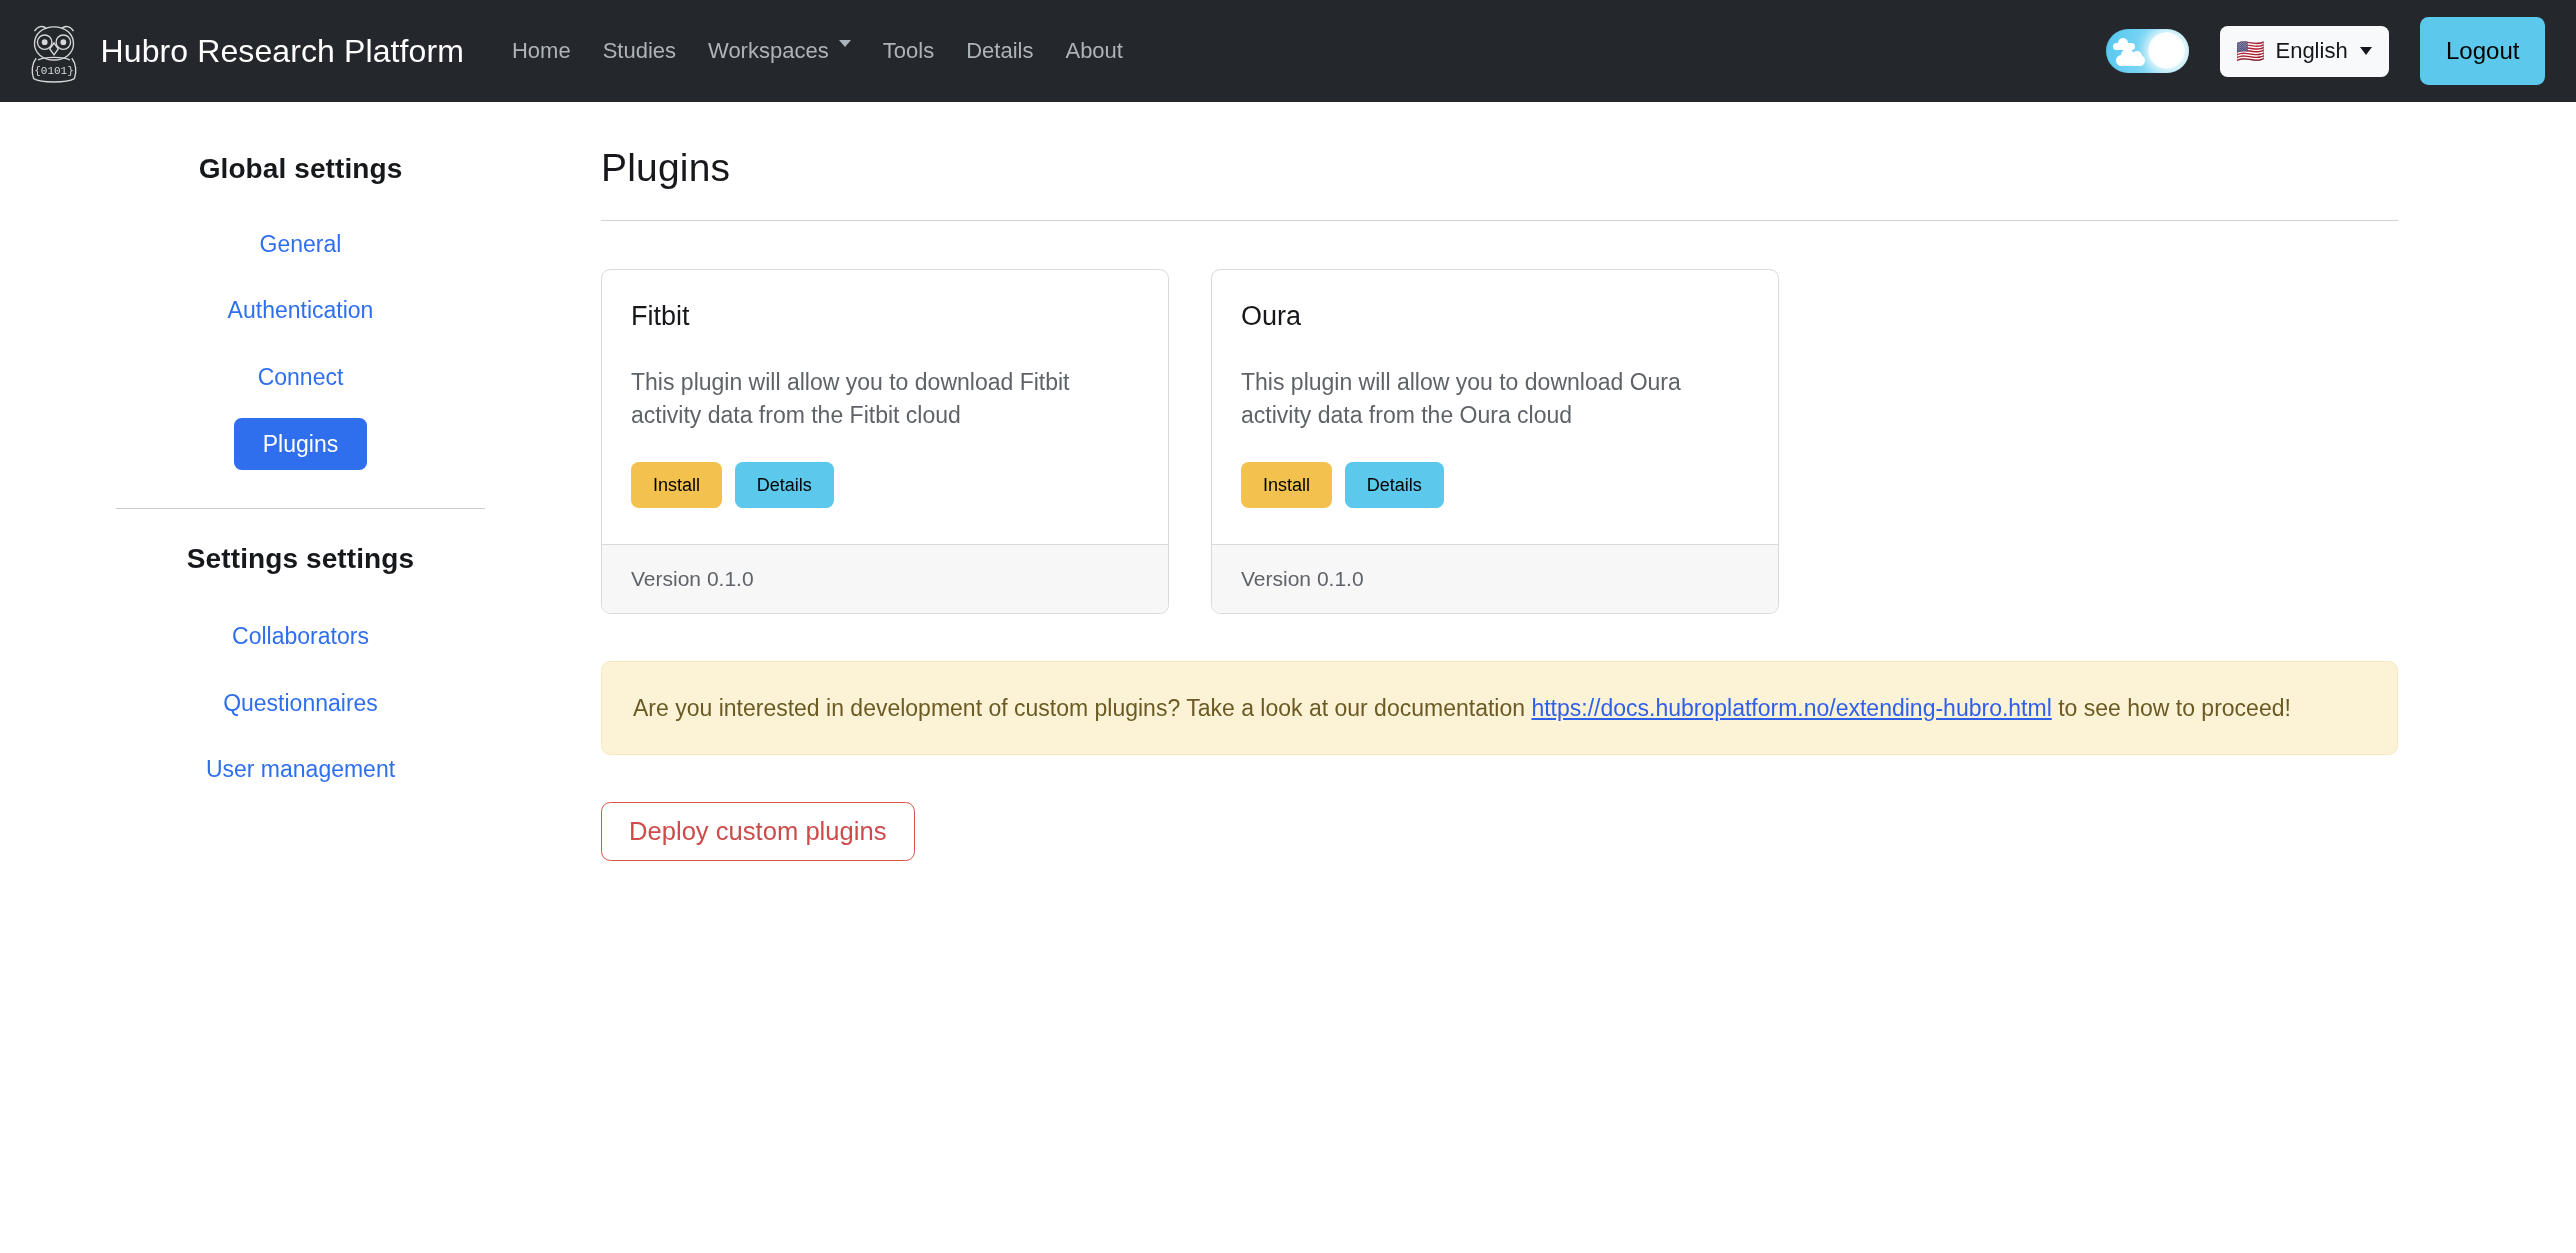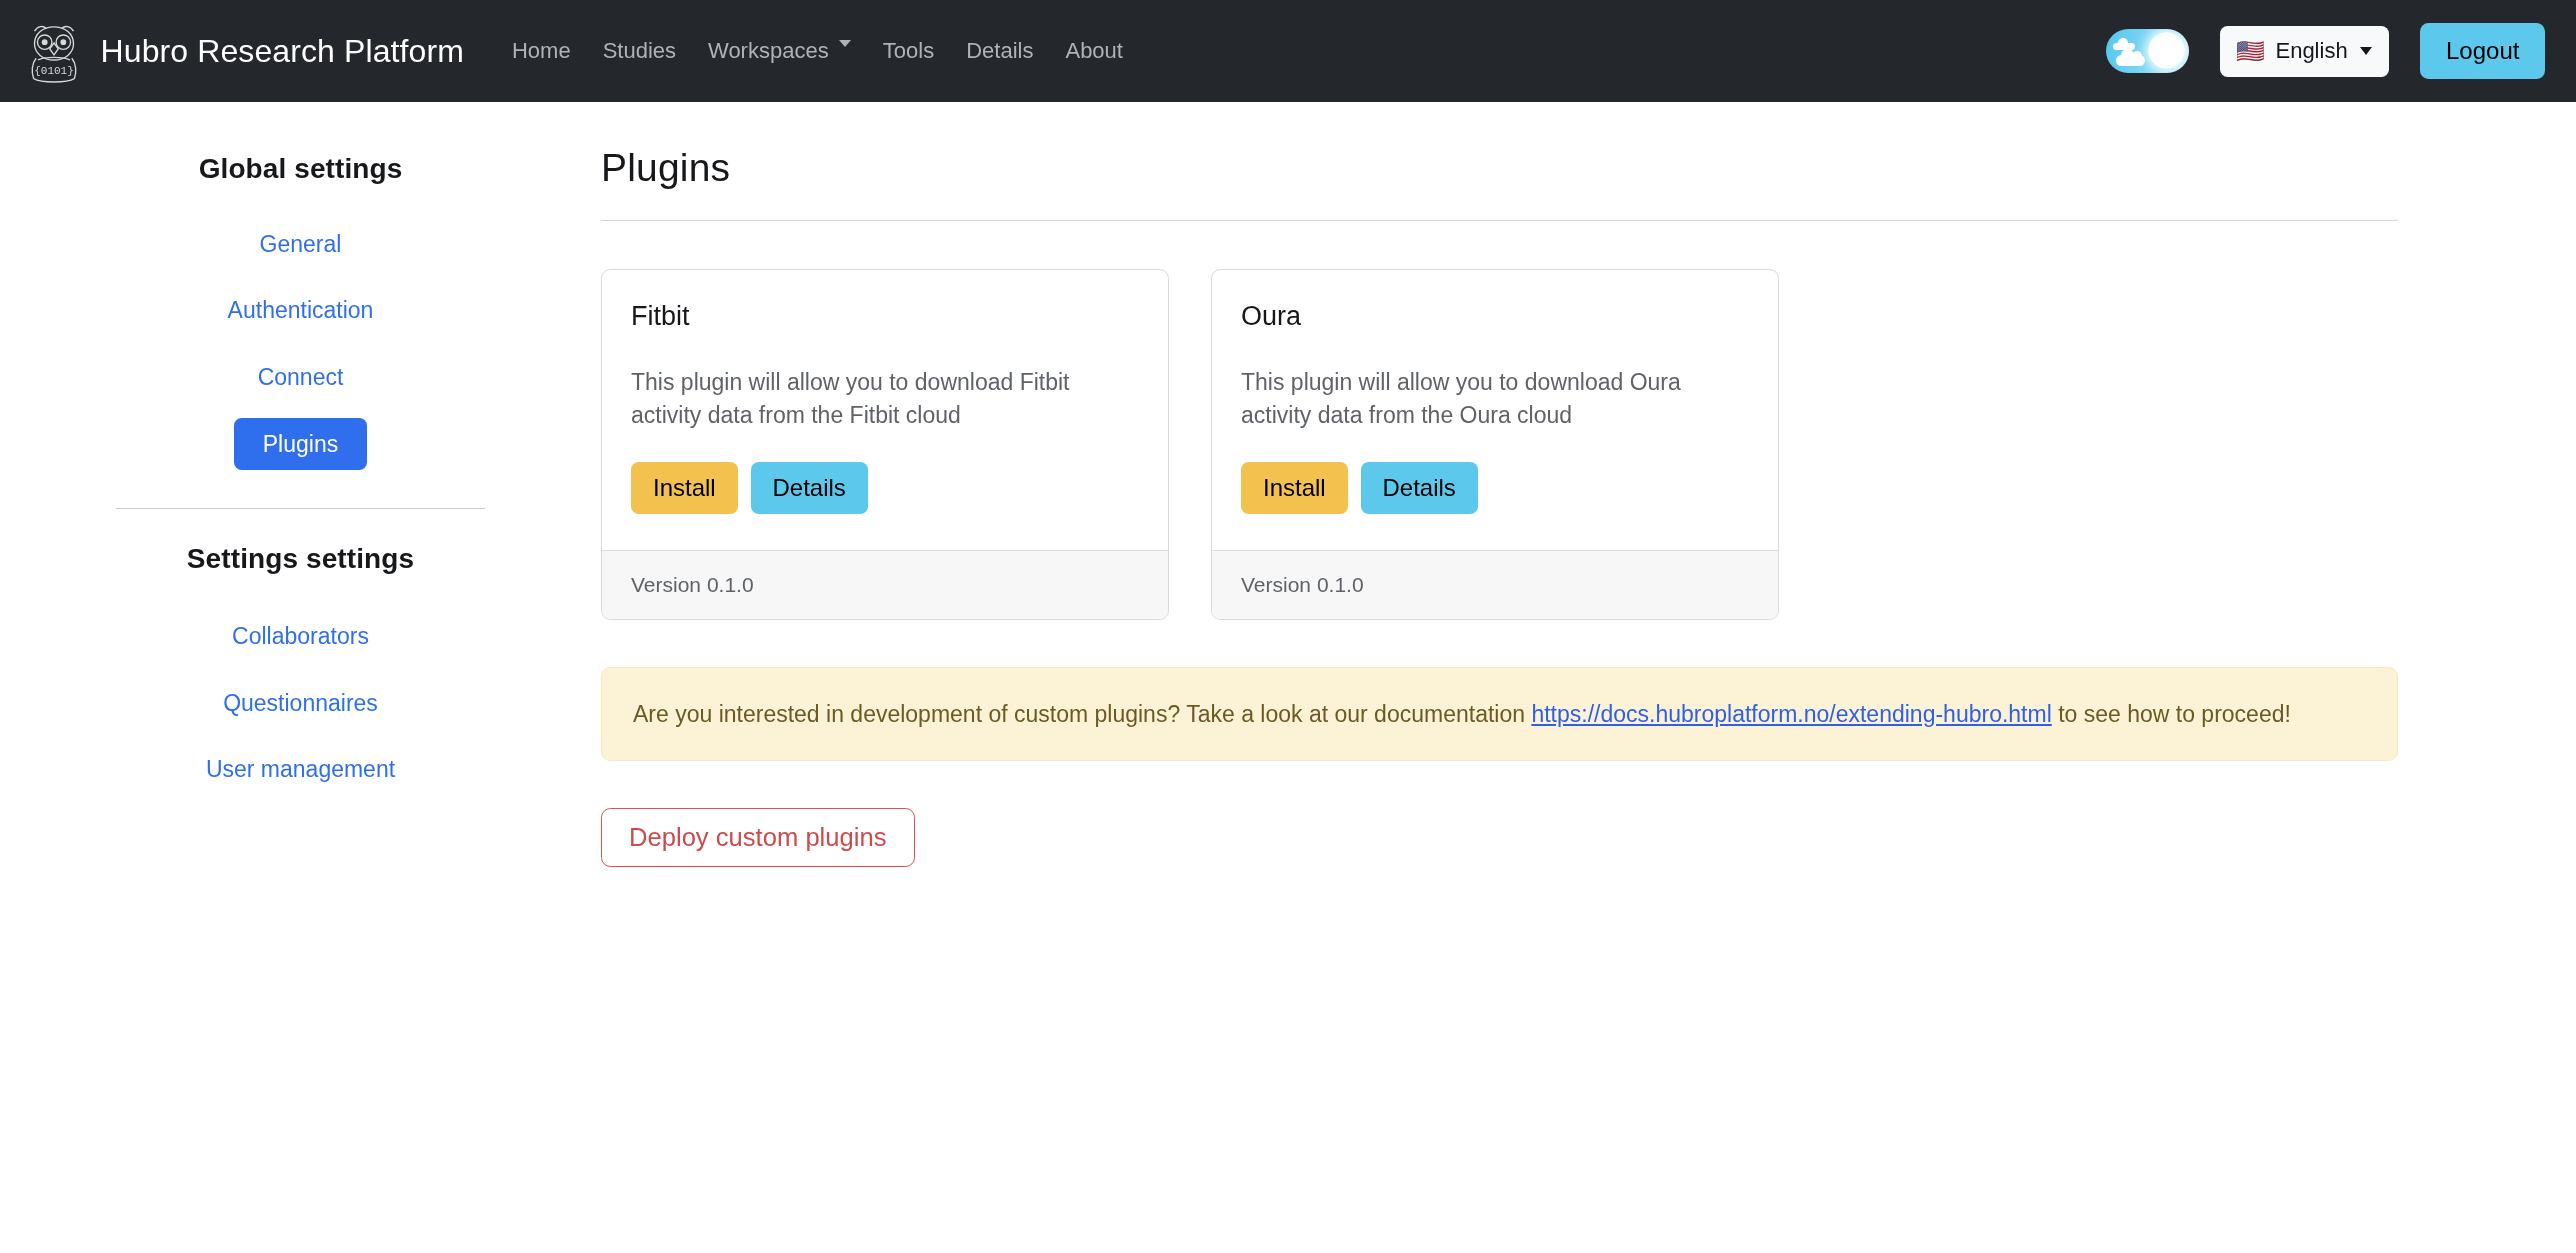--- a/index.html
+++ b/index.html
@@ -131,21 +131,21 @@
   }
 
   .logout-btn {
     background: #5bc8ec;
     border: none;
     border-radius: 8.5px;
     color: #000000;
     font-size: 24px;
     font-family: "Liberation Sans", sans-serif;
     padding: 0 25.6px;
-    height: 56px;
+    height: 68px;
     cursor: pointer;
     white-space: nowrap;
   }
 
   
   .page {
     display: flex;
     align-items: flex-start;
     width: 100%;
   }
@@ -233,21 +233,21 @@
   .card-text {
     font-size: 23px;
     line-height: 1.42;
     color: #5f6368;
     margin-bottom: 31px;
   }
   .card-actions { display: flex; gap: 12.8px; }
   .btn {
     border: none;
     border-radius: 7.7px;
-    font-size: 24px;
+    font-size: 18px;
     font-family: "Liberation Sans", sans-serif;
     color: #000000;
     padding: 13.6px 22px;
     cursor: pointer;
     white-space: nowrap;
     line-height: 1;
   }
   .btn-install { background: #f2c14e; }
   .btn-details { background: #5bc8ec; }
   .card-footer {

